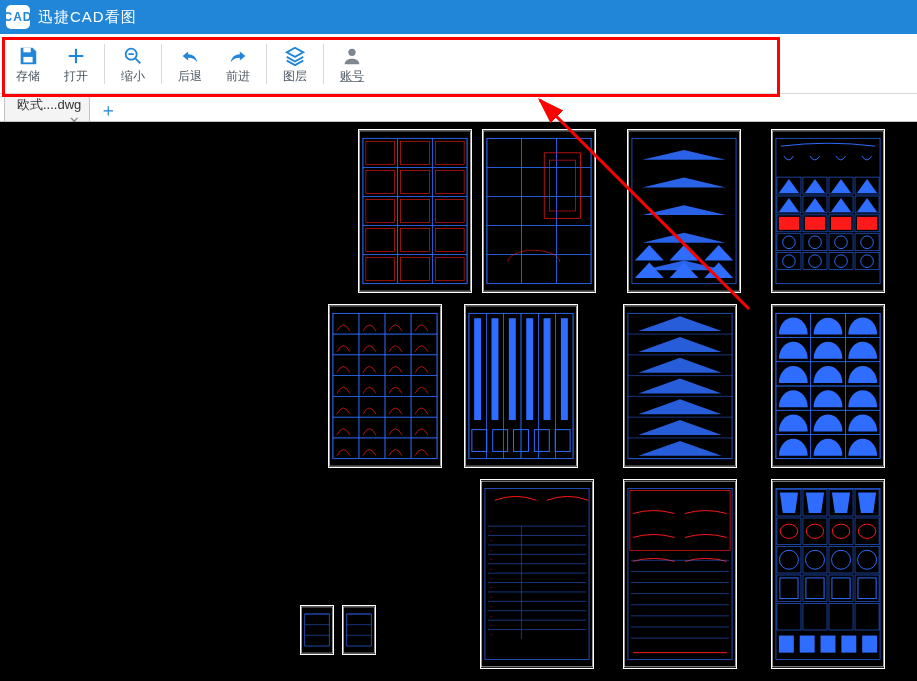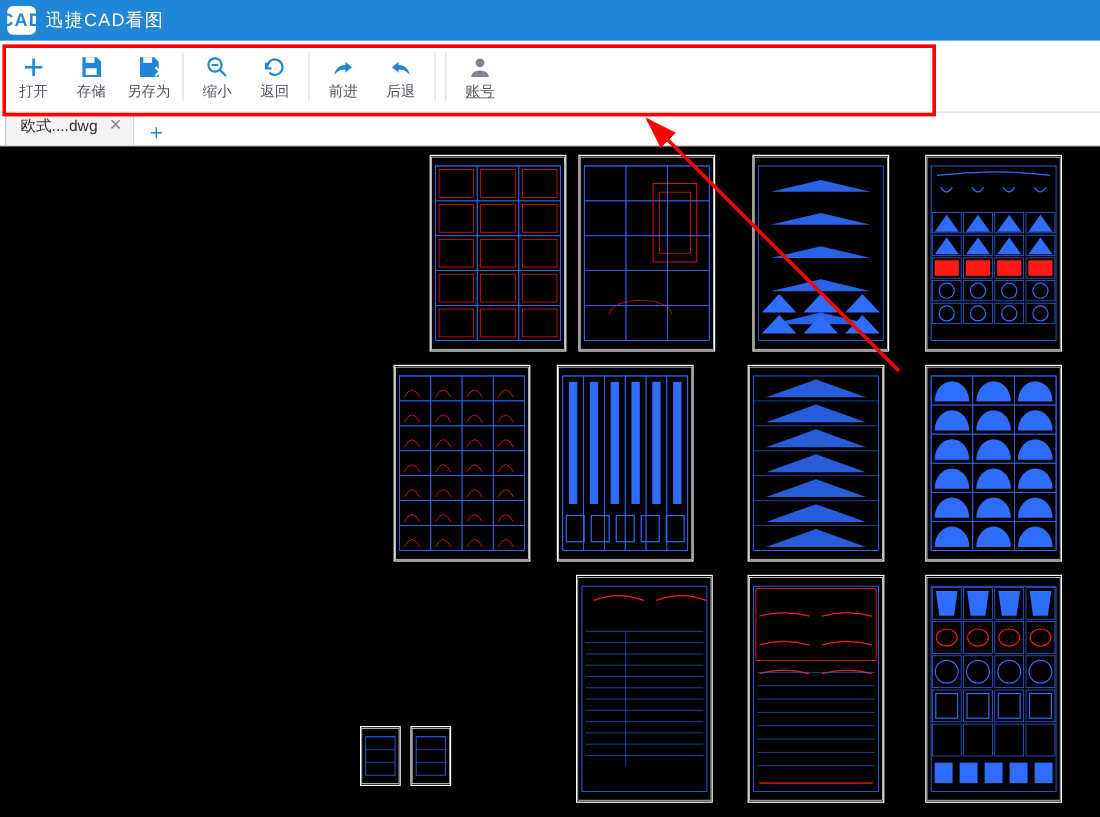--- a/index.html
+++ b/index.html
@@ -6,21 +6,21 @@
     body { width:917px; height:681px; overflow:hidden; background:#fff; }
 
     .titlebar {
       height:34px; background:#2286d8; color:#fff;
       display:flex; align-items:center; padding:0 6px; gap:8px;
       font-size:15px; letter-spacing:1px;
     }
     .app-logo {
       width:24px; height:24px; background:#fff; border-radius:5px;
       display:flex; align-items:center; justify-content:center;
-      color:#2286d8; font-size:15px; font-weight:bold;
+      color:#2286d8; font-size:12px; font-weight:bold;
     }
 
     .toolbar {
       height:60px; background:#fff; display:flex; align-items:center;
       padding:0 4px; border-bottom:1px solid #d9d9d9;
     }
     .tb-btn {
       width:48px; height:54px; display:flex; flex-direction:column;
       align-items:center; justify-content:center; gap:2px; cursor:pointer;
       color:#2286d8; font-size:12px;
@@ -38,22 +38,22 @@
     }
     .arrow-svg { position:absolute; left:0; top:0; z-index:29; pointer-events:none; }
 
     .tabbar {
       height:28px; background:#fff; display:flex; align-items:flex-end;
       padding-left:4px; border-bottom:1px solid #c0c4c8;
     }
     .tab {
       height:26px; border:1px solid #c0c4c8; border-bottom:none;
       background:#f4f4f4; border-radius:4px 4px 0 0;
-      display:flex; align-items:flex-start; padding:0 8px 0 12px;
-      font-size:13px; color:#333; margin-right:6px; cursor:pointer;
+      display:flex; align-items:flex-end; padding:0 8px 0 12px;
+      font-size:13px; color:#333; margin-right:6px; cursor:pointer;flex-direction:column;
     }
     .tab .close { width:14px; height:14px; display:flex; align-items:center;
       justify-content:center; margin-left:8px; color:#888; font-size:13px; cursor:pointer; }
     .add-tab {
       width:24px; height:22px; display:flex; align-items:center; justify-content:center;
       color:#2286d8; font-size:18px; cursor:pointer;
     }
 
     .canvas {
       position:relative; height:559px; background:#000; overflow:hidden;
@@ -70,82 +70,71 @@
 
 <div class="titlebar">
   <div class="app-logo">CAD</div>
   <div>迅捷CAD看图</div>
 </div>
 
 <div class="toolbar" id="toolbar">
     <div class="tb-btn">
       <span class="ico">
         <svg class="ico-svg" viewBox="0 0 24 24">
-          <path d="M12 4v16M4 12h16" stroke="currentColor" stroke-width="2.4" fill="none"></path>
-        </svg>
-      </span>
-      <span class="lbl">打开</span>
-    </div>
-    <div class="tb-btn">
-      <span class="ico">
-        <svg class="ico-svg" viewBox="0 0 24 24">
           <path d="M4 3h13l4 4v14H4z" fill="currentColor"></path>
           <rect x="7" y="3" width="8" height="5" fill="#fff"></rect>
           <rect x="7" y="13" width="10" height="6" fill="#fff"></rect>
         </svg>
       </span>
       <span class="lbl">存储</span>
     </div>
     <div class="tb-btn">
       <span class="ico">
         <svg class="ico-svg" viewBox="0 0 24 24">
-          <path d="M4 3h13l4 4v14H4z" fill="currentColor"></path>
-          <rect x="7" y="3" width="8" height="5" fill="#fff"></rect>
-          <path d="M18 12l4 4-4 4" stroke="#fff" stroke-width="2" fill="none"></path>
-        </svg>
-      </span>
-      <span class="lbl">另存为</span>
+          <path d="M12 4v16M4 12h16" stroke="currentColor" stroke-width="2.4" fill="none"></path>
+        </svg>
+      </span>
+      <span class="lbl">打开</span>
     </div>
     <div class="tb-divider"></div>
     <div class="tb-btn">
       <span class="ico">
         <svg class="ico-svg" viewBox="0 0 24 24">
           <circle cx="10" cy="10" r="6" fill="none" stroke="currentColor" stroke-width="2"></circle>
           <path d="M14.5 14.5L20 20M7 10h6" stroke="currentColor" stroke-width="2"></path>
         </svg>
       </span>
       <span class="lbl">缩小</span>
     </div>
-    <div class="tb-btn">
-      <span class="ico">
-        <svg class="ico-svg" viewBox="0 0 24 24">
-          <path d="M5 12a7 7 0 1 1 2.05 4.95" fill="none" stroke="currentColor" stroke-width="2"></path>
-          <path d="M4 8v5h5" fill="none" stroke="currentColor" stroke-width="2"></path>
-        </svg>
-      </span>
-      <span class="lbl">返回</span>
-    </div>
     <div class="tb-divider"></div>
     <div class="tb-btn">
       <span class="ico">
         <svg class="ico-svg" viewBox="0 0 24 24">
+          <path d="M10 7L4 12l6 5v-3c5 0 8 2 10 5-1-6-5-9-10-9V7z" fill="currentColor"></path>
+        </svg>
+      </span>
+      <span class="lbl">后退</span>
+    </div>
+    <div class="tb-btn">
+      <span class="ico">
+        <svg class="ico-svg" viewBox="0 0 24 24">
           <path d="M14 7l6 5-6 5v-3c-5 0-8 2-10 5 1-6 5-9 10-9V7z" fill="currentColor"></path>
         </svg>
       </span>
       <span class="lbl">前进</span>
     </div>
+    <div class="tb-divider"></div>
     <div class="tb-btn">
       <span class="ico">
         <svg class="ico-svg" viewBox="0 0 24 24">
-          <path d="M10 7L4 12l6 5v-3c5 0 8 2 10 5-1-6-5-9-10-9V7z" fill="currentColor"></path>
-        </svg>
-      </span>
-      <span class="lbl">后退</span>
-    </div>
-    <div class="tb-divider"></div>
+          <path d="M12 3l9 5-9 5-9-5 9-5zM3 13l9 5 9-5M3 17l9 5 9-5" fill="none" stroke="currentColor" stroke-width="2"></path>
+        </svg>
+      </span>
+      <span class="lbl">图层</span>
+    </div>
     <div class="tb-divider"></div>
     <div class="tb-btn dim">
       <span class="ico">
         <svg class="ico-svg" viewBox="0 0 24 24">
           <circle cx="12" cy="8" r="4" fill="currentColor"></circle>
           <path d="M4 21c0-4 4-6 8-6s8 2 8 6" fill="currentColor"></path>
         </svg>
       </span>
       <span class="lbl">账号</span>
     </div>

